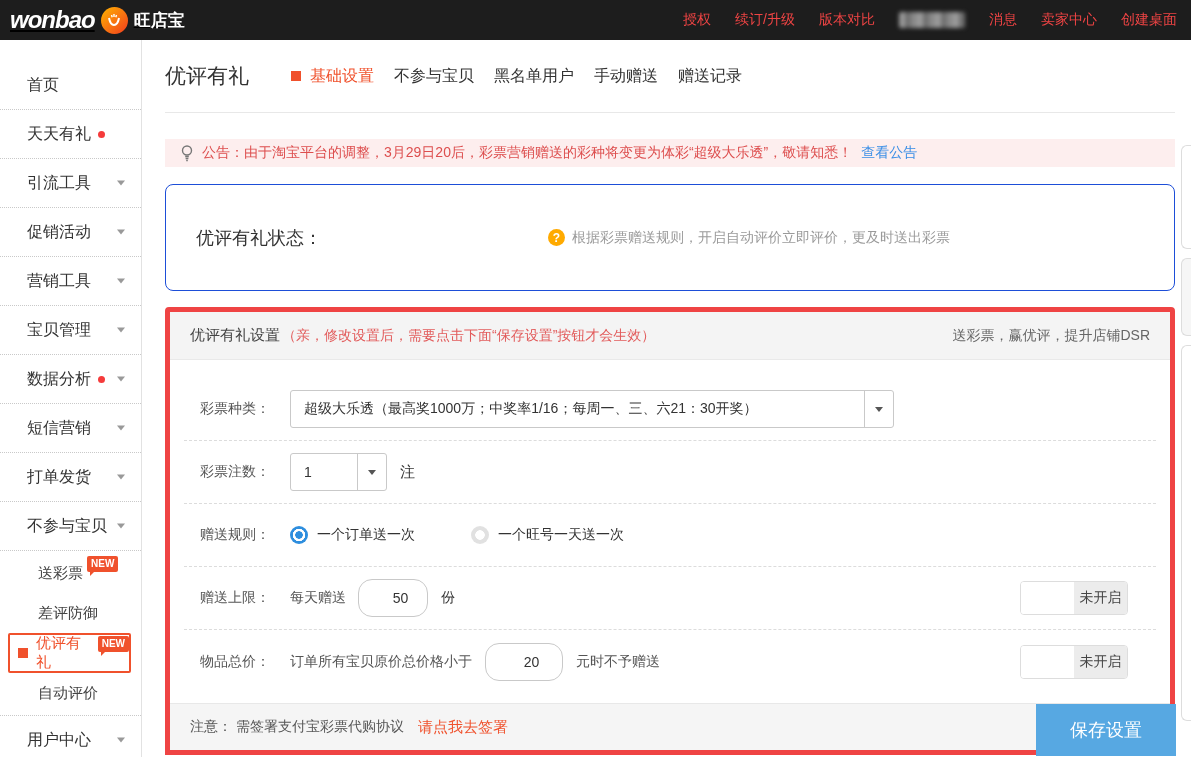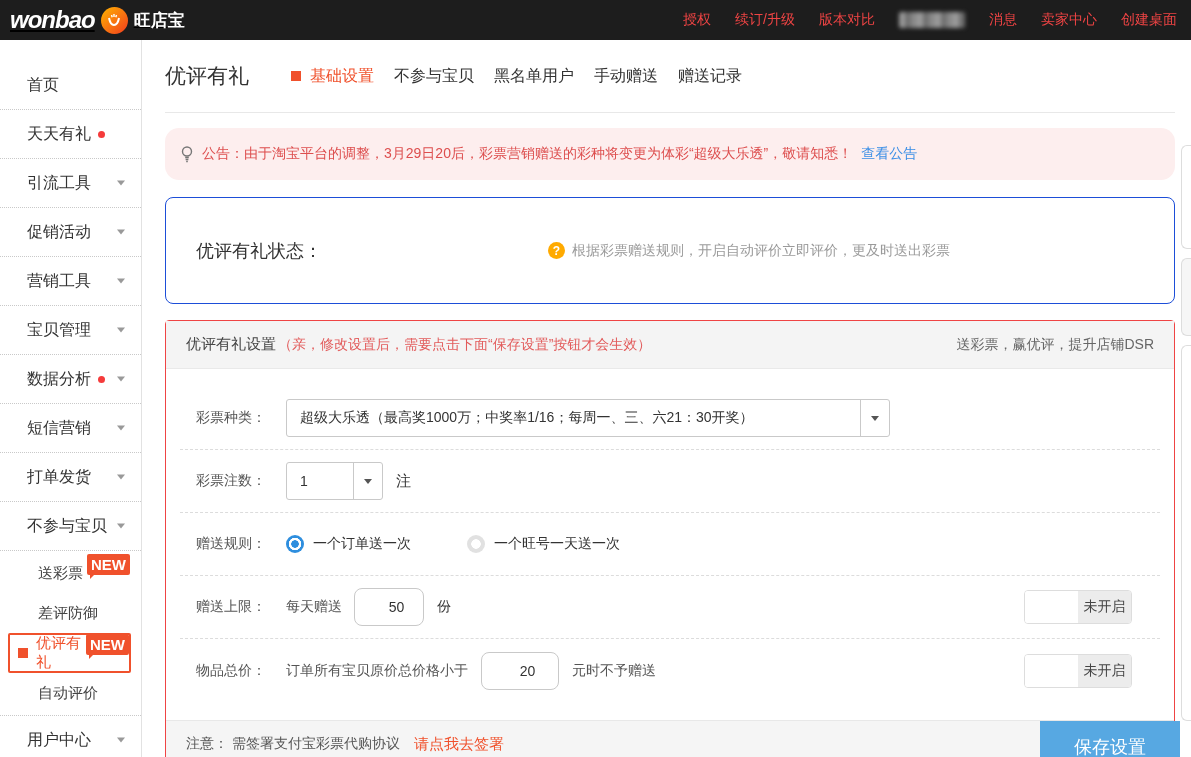--- a/index.html
+++ b/index.html
@@ -27,51 +27,51 @@
   .red-dot { width:7px; height:7px; border-radius:50%; background:#f53b3b; margin-left:7px; }
   .caret-down { position:absolute; right:16px; top:50%; transform:translateY(-50%);
     width:0; height:0; border-left:4px solid transparent; border-right:4px solid transparent;
     border-top:5px solid #999; }
   .sub-list { border-bottom:1px dotted #c9c9c9; padding:2px 0; }
   .sub-item { height:40px; display:flex; align-items:center; padding-left:38px;
     font-size:15px; color:#444; cursor:pointer; position:relative; }
   .sub-item.active { margin:0 10px 0 8px; border:2px solid #f0512c; border-radius:2px;
     padding-left:8px; color:#f0512c; }
   .active-bullet { width:10px; height:10px; background:#f0512c; margin-right:8px; flex:0 0 auto; }
-  .new-badge { position:relative; background:#f0512c; color:#fff; font-size:15px; font-weight:bold;
+  .new-badge { position:relative; background:#f0512c; color:#fff; font-size:10px; font-weight:bold;
     line-height:1; padding:3px 4px; border-radius:2px; margin-left:4px; transform:translateY(-9px); }
   .new-badge::after { content:""; position:absolute; left:3px; bottom:-4px;
     border-top:4px solid #f0512c; border-right:4px solid transparent; }
 
   
   .main { margin-left:142px; padding:0 16px 0 23px; }
   .title-row { height:73px; display:flex; align-items:center; border-bottom:1px solid #e8e8e8; }
   .page-title { font-size:21px; font-weight:400; color:#333; }
   .tabs { margin-left:42px; display:flex; align-items:center; gap:20px; }
   .tab { font-size:16px; color:#333; cursor:pointer; display:flex; align-items:center; }
   .tab .tab-bullet { width:10px; height:10px; background:#f0512c; margin-right:9px; }
   .tab.active { color:#f0512c; }
 
-  .notice { margin-top:15px; height:52px; background:#fdeeee; display:flex; align-items:center;
-    padding:0 16px; font-size:14px; color:#dd4e4e; gap:9px;border-radius:14px; }
+  .notice { margin-top:26px; height:28px; background:#fdeeee; display:flex; align-items:center;
+    padding:0 16px; font-size:14px; color:#dd4e4e; gap:9px; }
   .notice-link { color:#3a8ee6; cursor:pointer; }
 
   .status-panel { margin-top:17px; height:107px; border:1px solid #1d4ed8; border-radius:8px;
     display:flex; align-items:center; }
   .status-label { margin-left:30px; font-size:18px; color:#333; }
   .toggle-on { margin-left:10px; width:172px; height:38px; border:1px solid #c9c9c9; border-radius:3px;
     display:flex; overflow:hidden; cursor:pointer; background:#fff; }
   .toggle-on .on-half { width:86px; background:#4697d0; color:#fff; font-size:16px;
     display:flex; align-items:center; justify-content:center; }
   .toggle-on .off-half { flex:1; background:#fff; }
   .status-help { margin-left:226px; display:flex; align-items:center; gap:7px; color:#9a9a9a; font-size:14px; }
   .help-icon { width:17px; height:17px; border-radius:50%; background:#ffaa00; color:#fff;
     font-size:12px; font-weight:bold; display:flex; align-items:center; justify-content:center; flex:0 0 auto; }
 
-  .settings-panel { margin-top:16px; height:448px; border:1px solid #ef4444;
+  .settings-panel { margin-top:16px; height:448px; border:5px solid #ef4444;
     border-radius:4px 4px 0 0; position:relative; }
   .panel-header { height:48px; background:#f4f4f4; border-bottom:1px solid #e9e9e9;
     display:flex; align-items:center; padding:0 20px; }
   .ph-title { font-size:15px; color:#444; }
   .ph-note { font-size:14px; color:#e25b5b; margin-left:2px; }
   .ph-right { margin-left:auto; font-size:14px; color:#666; }
 
   .rows { padding-top:18px; }
   .form-row { height:63px; margin:0 14px; padding-left:16px; display:flex; align-items:center;
     border-bottom:1px dashed #dcdcdc; position:relative; }
@@ -88,21 +88,21 @@
     border-top:5px solid #555; }
   .unit { margin-left:13px; font-size:15px; color:#333; }
 
   .radio-opt { display:flex; align-items:center; gap:9px; font-size:14px; color:#333; cursor:pointer; }
   .radio-opt + .radio-opt { margin-left:56px; }
   .radio-circle { width:18px; height:18px; border-radius:50%; flex:0 0 auto; }
   .radio-circle.on { background:radial-gradient(circle,#2e8ede 0,#2e8ede 3.5px,#fff 4px,#fff 6px,#2e8ede 6.5px); }
   .radio-circle.off { background:radial-gradient(circle,#fff 0,#fff 4.5px,#e1e1e1 5px); }
 
   .inline-text { font-size:14px; color:#555; }
-  .text-input { height:38px; border:1px solid #c9c9c9; border-radius:8px; text-align:center;
+  .text-input { height:38px; border:1px solid #c9c9c9; border-radius:14px; text-align:center;
     font-size:14px; color:#333; background:#fff; font-family:inherit; outline:none;padding-left:15px; }
   .input-limit { width:70px; margin:0 0 0 12px; }
   .input-price { width:78px; margin:0 13px; }
   .unit-after { margin-left:13px; font-size:14px; color:#333; }
 
   .toggle-off { position:absolute; right:28px; top:50%; transform:translateY(-50%);
     width:108px; height:34px; border:1px solid #ddd; border-radius:4px; display:flex; overflow:hidden;
     background:#fff; cursor:pointer; }
   .tg-left { width:50%; background:#fff; }
   .tg-right { width:50%; background:#ececec; display:flex; align-items:center; justify-content:center;

